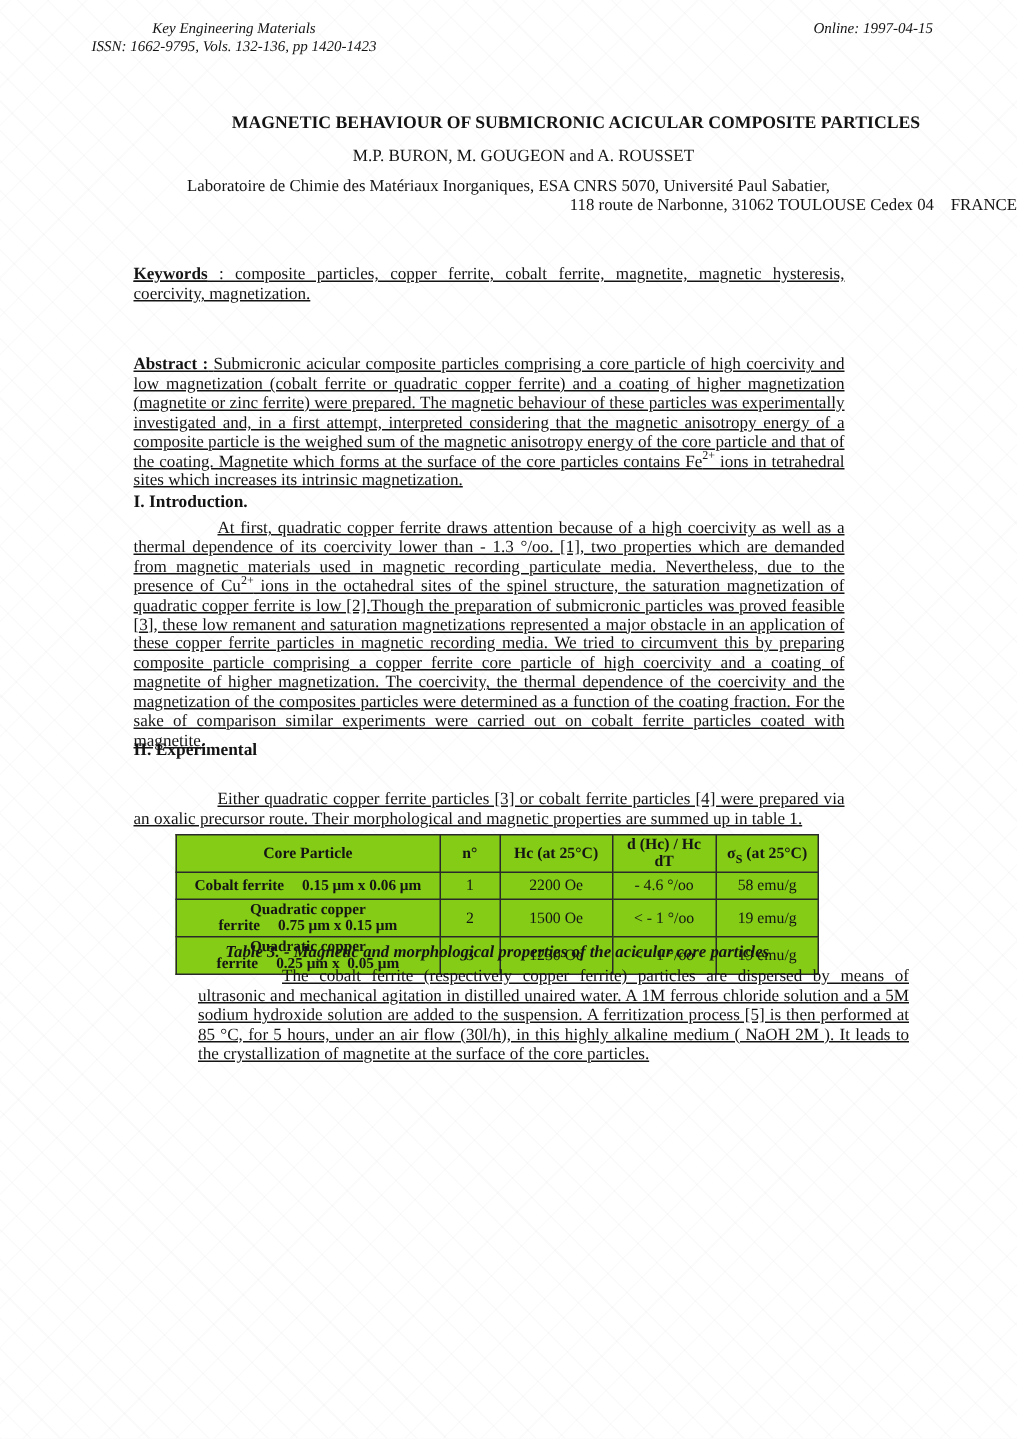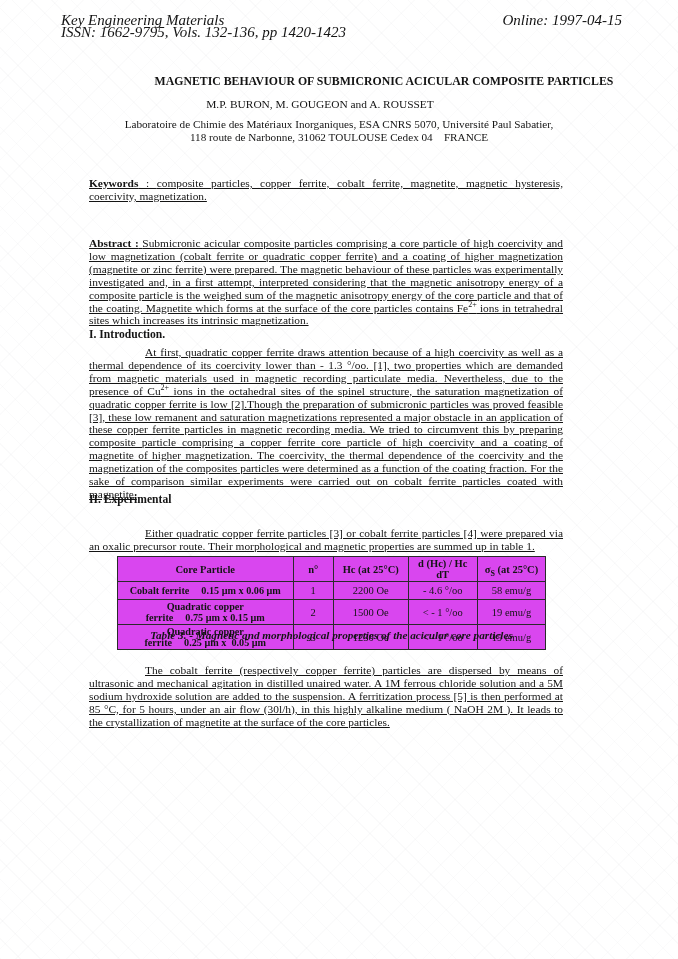--- a/index.html
+++ b/index.html
@@ -20,37 +20,37 @@
     position: absolute; inset: 0;
     background:
       repeating-linear-gradient(45deg, rgba(160,160,170,0.05) 0 1px, transparent 1px 14px),
       repeating-linear-gradient(-45deg, rgba(160,160,170,0.04) 0 1px, transparent 1px 18px);
     pointer-events: none;
   }
 
   .pub-header {
     position: absolute; top: 14px; left: 61px; right: 56px;
     display: flex; justify-content: space-between; align-items: flex-start;
-    font-style: italic; font-size: 15px; line-height: 12.2px;
+    font-style: italic; font-size: 10px; line-height: 12.2px; text-align: center;
   }
   .pub-header .lines div { white-space: nowrap; }
 
   .title {
     position: absolute; top: 74px; left: 0; width: 678px;
     text-align: center; font-weight: bold; font-size: 11.8px; padding-left: 45px;
   }
   .authors {
     position: absolute; top: 98px; left: 0; width: 640px;
-    text-align: center; font-size: 11.4px;
+    text-align: center; font-size: 11.4px; padding-left: 29px;
   }
   .affiliation {
     position: absolute; top: 118px; left: 0; width: 678px;
     text-align: center; font-size: 11.2px; line-height: 13px;
   }
-  .affiliation .l2 { white-space: pre; }
+  .affiliation .l2 { white-space: pre; text-align: right; }
 
   .col { position: absolute; left: 89px; width: 474px; font-size: 11.4px; line-height: 12.9px; text-align: justify; text-decoration: underline; }
 
   .keywords  { top: 177px; }
   .keywords .kw-label { font-weight: bold; text-decoration: underline; }
   .abstract  { top: 237px; }
   .abstract .ab-label { font-weight: bold; }
 
   .sec-heading {
     position: absolute; left: 89px; width: 474px;
@@ -61,31 +61,31 @@
 
   .p-intro { top: 346px; }
   .indent  { text-indent: 56px; }
 
   .subsec {
     position: absolute; left: 89px; width: 474px; font-size: 11.4px;
   }
   .sub1 { top: 514px; }
   .sub2 { top: 651px; }
   .p-prep { top: 527px; }
-  .p-coat { top: 664px; }
+  .p-coat { top: 645px; margin-left: 43px; }
 
   sup { font-size: 8px; line-height: 0; }
   sub { font-size: 8px; line-height: 0; }
 
   table.core-table {
     position: absolute; top: 556px; left: 117px;
     width: 429px; border-collapse: collapse;
     border: 1.5px solid #2a2a2a;
     font-size: 10.5px;
-    background: #d946ef;
+    background: #84cc16;
   }
   table.core-table th, table.core-table td {
     border: 1px solid #2a2a2a;
     padding: 1px 4px;
     text-align: center;
     height: 15px;
   }
   table.core-table th { font-weight: bold; }
   td.name-cell { text-align: left; font-weight: bold; font-size: 10.2px; padding-left: 6px; }
   td.name-cell .size { margin-left: 12px; white-space: pre; }

